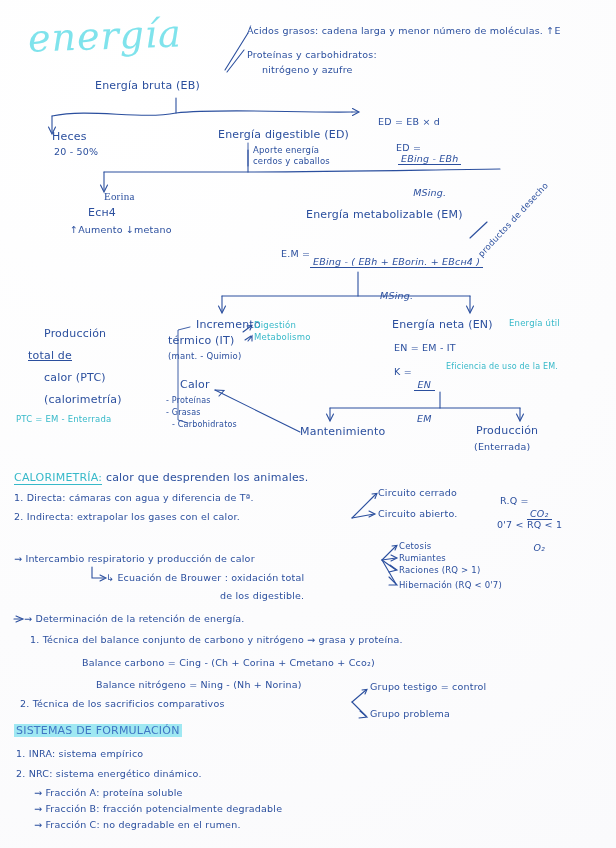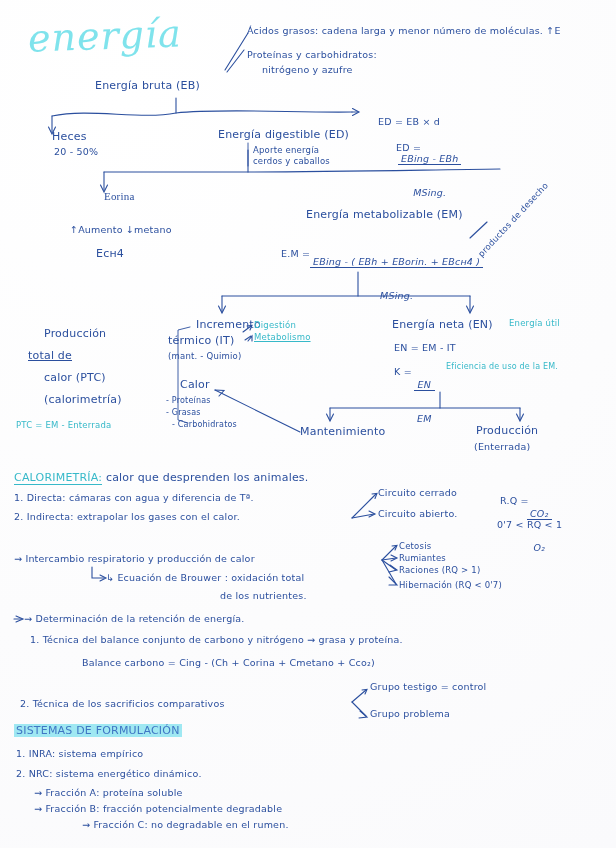--- a/index.html
+++ b/index.html
@@ -144,92 +144,93 @@
   <div class="ink sm" style="left:253px;top:156px;">cerdos y caballos</div>
 
   <div class="ink t" style="left:378px;top:116px;">ED = EB × d</div>
   <div class="ink t" style="left:372px;top:142px;padding-left:24px;">ED =</div>
   <div class="fracwrap ink t" style="left:398px;top:131px;">
     <span class="num">EBing - EBh</span>
     <span class="den">MSing.</span>
   </div>
 
   <div class="ink lg" style="left:104px;top:190px;font-family:Liberation Serif, serif;">Eorina</div>
-  <div class="ink lg" style="left:96px;top:206px;margin-top:41px;">Ecн4</div>
+  <div class="ink lg" style="left:88px;top:206px;">Ecн4</div>
   <div class="ink t" style="left:70px;top:224px;">↑Aumento ↓metano</div>
 
   <div class="ink lg" style="left:306px;top:208px;">Energía metabolizable (EM)</div>
   <div class="ink sm" style="left:476px;top:252px;transform:rotate(-47deg);">productos de desecho</div>
 
   <div class="ink t" style="left:281px;top:248px;">E.M =</div>
   <div class="fracwrap ink t" style="left:310px;top:234px;">
     <span class="num">EBing - ( EBh + EBorin. + EBcн4 )</span>
     <span class="den">MSing.</span>
   </div>
 
   <div class="ink lg" style="left:196px;top:318px;">Incremento</div>
   <div class="ink lg" style="left:168px;top:334px;">térmico (IT)</div>
   <div class="ink sm" style="left:168px;top:351px;">(mant. - Quimio)</div>
   <div class="ink sm cyan2" style="left:254px;top:320px;">Digestión</div>
-  <div class="ink sm cyan2" style="left:254px;top:332px;text-decoration:underline;">Metabolismo</div>
+  <div class="ink sm cyan2" style="left:254px;top:332px;">Metabolismo</div>
 
   <div class="ink lg" style="left:392px;top:318px;">Energía neta (EN)</div>
   <div class="ink sm cyan2" style="left:509px;top:318px;">Energía útil</div>
   <div class="ink t" style="left:394px;top:342px;">EN = EM - IT</div>
   <div class="ink t" style="left:394px;top:366px;">K =</div>
   <div class="fracwrap ink t" style="left:414px;top:357px;">
     <span class="num">EN</span>
     <span class="den">EM</span>
   </div>
   <div class="ink xs cyan2" style="left:446px;top:362px;">Eficiencia de uso de la EM.</div>
 
   <div class="ink lg" style="left:44px;top:327px;">Producción</div>
   <div class="ink lg" style="left:28px;top:349px;text-decoration:underline;">total de</div>
   <div class="ink lg" style="left:44px;top:371px;">calor (PTC)</div>
   <div class="ink lg" style="left:44px;top:393px;">(calorimetría)</div>
-  <div class="ink sm cyan2" style="left:16px;top:414px;margin-top:6px;">PTC = EM - Enterrada</div>
+  <div class="ink sm cyan2" style="left:16px;top:414px;">PTC = EM - Enterrada</div>
 
   <div class="ink lg" style="left:180px;top:378px;">Calor</div>
   <div class="ink xs" style="left:166px;top:396px;">- Proteínas</div>
   <div class="ink xs" style="left:166px;top:408px;">- Grasas</div>
   <div class="ink xs" style="left:172px;top:420px;">- Carbohidratos</div>
 
   <div class="ink lg" style="left:300px;top:425px;">Mantenimiento</div>
   <div class="ink lg" style="left:476px;top:424px;">Producción</div>
   <div class="ink t" style="left:474px;top:441px;">(Enterrada)</div>
 
   <div class="ink lg" style="left:14px;top:471px;text-align:center;"><span class="uline-cyan cyan2">CALORIMETRÍA:</span><span> calor que desprenden los animales.</span></div>
   <div class="ink t" style="left:14px;top:492px;">1. Directa: cámaras con agua y diferencia de Tª.</div>
   <div class="ink t" style="left:14px;top:511px;">2. Indirecta: extrapolar los gases con el calor.</div>
   <div class="ink t" style="left:378px;top:487px;">Circuito cerrado</div>
   <div class="ink t" style="left:378px;top:508px;">Circuito abierto.</div>
 
   <div class="ink t" style="left:14px;top:553px;">→ Intercambio respiratorio y producción de calor</div>
   <div class="ink t" style="left:106px;top:572px;">↳ Ecuación de Brouwer : oxidación total</div>
-  <div class="ink t" style="left:220px;top:590px;">de los nutrientes.</div>
+  <div class="ink t" style="left:220px;top:590px;">de los digestible.</div>
 
   <div class="ink sm" style="left:399px;top:541px;">Cetosis</div>
   <div class="ink sm" style="left:399px;top:553px;">Rumiantes</div>
   <div class="ink sm" style="left:399px;top:565px;">Raciones (RQ &gt; 1)</div>
   <div class="ink sm" style="left:399px;top:580px;">Hibernación (RQ &lt; 0'7)</div>
 
   <div class="ink t" style="left:500px;top:495px;">R.Q =</div>
   <div class="fracwrap ink t" style="left:527px;top:486px;">
     <span class="num">CO₂</span>
     <span class="den">O₂</span>
   </div>
   <div class="ink t" style="left:497px;top:519px;">0'7 &lt; RQ &lt; 1</div>
 
   <div class="ink t" style="left:24px;top:613px;">→ Determinación de la retención de energía.</div>
   <div class="ink t" style="left:30px;top:634px;">1. Técnica del balance conjunto de carbono y nitrógeno → grasa y proteína.</div>
   <div class="ink t" style="left:82px;top:657px;">Balance carbono = Cing - (Ch + Corina + Cmetano + Cco₂)</div>
+  <div class="ink t" style="left:96px;top:679px;">Balance nitrógeno = Ning - (Nh + Norina)</div>
   <div class="ink t" style="left:20px;top:698px;">2. Técnica de los sacrificios comparativos</div>
   <div class="ink t" style="left:370px;top:681px;">Grupo testigo = control</div>
   <div class="ink t" style="left:370px;top:708px;">Grupo problema</div>
 
   <div class="ink lg" style="left:14px;top:724px;"><span class="hl">SISTEMAS DE FORMULACIÓN</span></div>
   <div class="ink t" style="left:16px;top:748px;">1. INRA: sistema empírico</div>
   <div class="ink t" style="left:16px;top:768px;">2. NRC: sistema energético dinámico.</div>
   <div class="ink t" style="left:34px;top:787px;">→ Fracción A: proteína soluble</div>
   <div class="ink t" style="left:34px;top:803px;">→ Fracción B: fracción potencialmente degradable</div>
-  <div class="ink t" style="left:34px;top:819px;margin-left:48px;">→ Fracción C: no degradable en el rumen.</div>
+  <div class="ink t" style="left:34px;top:819px;">→ Fracción C: no degradable en el rumen.</div>
 
 </div>
 
 </body></html>

